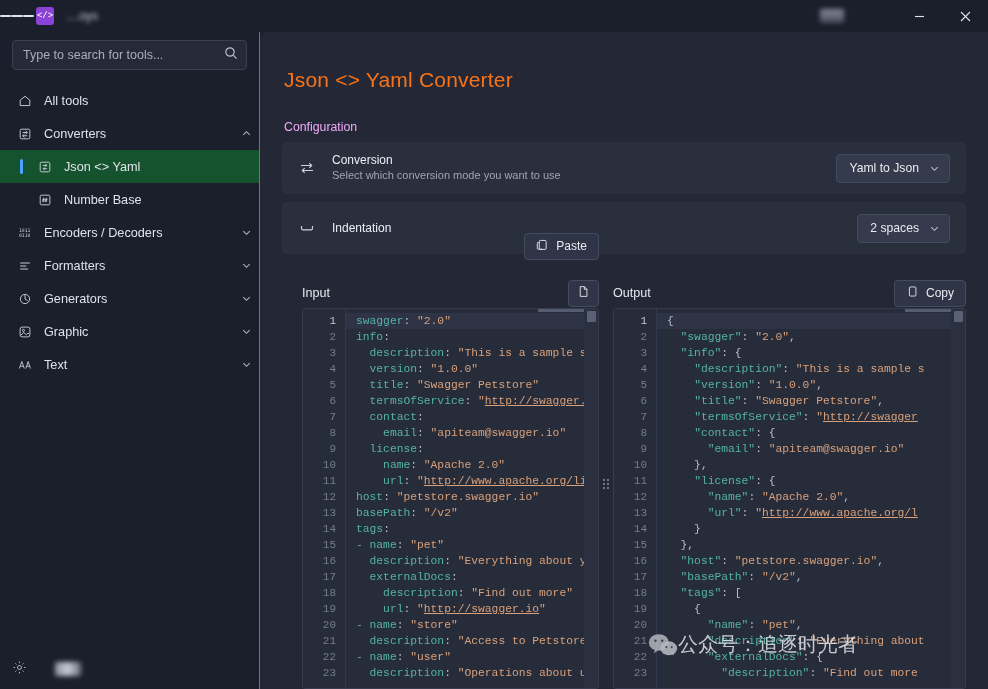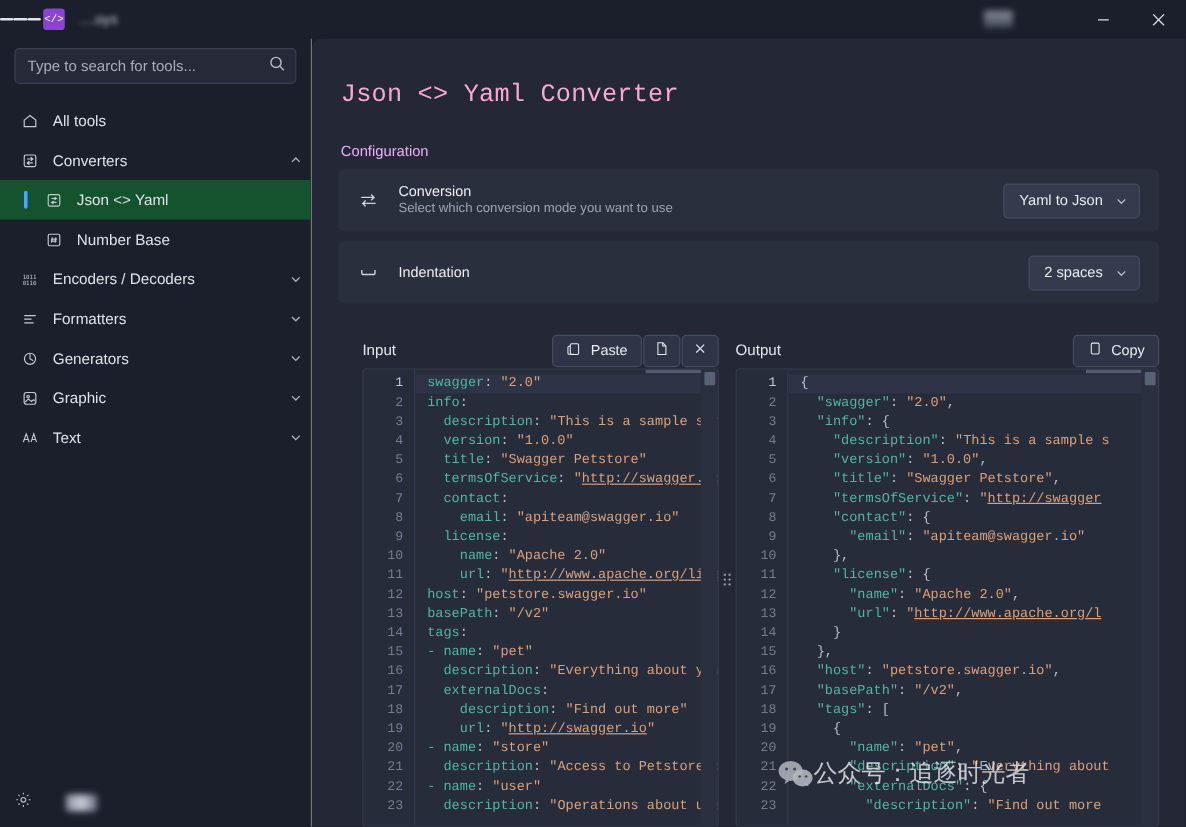--- a/index.html
+++ b/index.html
@@ -97,21 +97,21 @@
 
   
   .main {
     flex: 1 1 auto; min-width: 0;
     background: #242836;
     border-top-left-radius: 8px;
     padding: 0 22px;
     display: flex; flex-direction: column;
     overflow: hidden;
   }
-  .page-title { font-size: 21px; color: #f9a8d4; margin: 36px 0 0 2px; font-weight: 400; letter-spacing:.2px;font-family:Liberation Mono, monospace;}
+  .page-title { font-size: 21px; color: #f97316; margin: 36px 0 0 2px; font-weight: 400; letter-spacing:.2px;}
   .section-label { font-size: 12.3px; color: #f0abfc; margin: 28px 0 8px 2px; }
 
   .cfg-card {
     background: #2a2f3e; border-radius: 5px;
     display: flex; align-items: center;
     padding: 0 16px; height: 52px; margin-bottom: 8px;
   }
   .cfg-card.tall { height: 52px; }
   .cfg-ico { width: 34px; flex: 0 0 34px; color: #cdd2dc; display:flex; align-items:center; }
   .cfg-text { flex: 1 1 auto; min-width: 0; }
@@ -130,21 +130,21 @@
   .pane.input { flex: 0 0 317px; padding-left: 20px; }
   .splitter {
     flex: 0 0 14px; display: flex; align-items: center; justify-content: center;
     cursor: col-resize;
   }
   .grip { display: grid; grid-template-columns: 2px 2px; gap: 2px 2px; }
   .grip i { width: 2px; height: 2px; background: #8d93a3; display:block; border-radius:50%; }
   .pane.output { flex: 1 1 auto; }
   .pane-head { height: 30px; display: flex; align-items: center; }
   .pane-name { font-size: 12.6px; color: #e4e7ee; }
-  .pane-tools { margin-left: auto; display: flex; gap: 1px; align-items: flex-end; }
+  .pane-tools { margin-left: auto; display: flex; gap: 20px; align-items: flex-end; flex-direction: column; }
   .tool-btn {
     height: 27px; border: 1px solid #454c60; background: #2f3546; border-radius: 4px;
     display: flex; align-items: center; gap: 7px; padding: 0 11px;
     font-size: 12px; color: #e8eaf0; cursor: pointer;
   }
   .tool-btn.icon-only { padding: 0 8px; }
 
   .editor {
     flex: 1 1 auto; min-height: 0;
     background: #272c3a;

